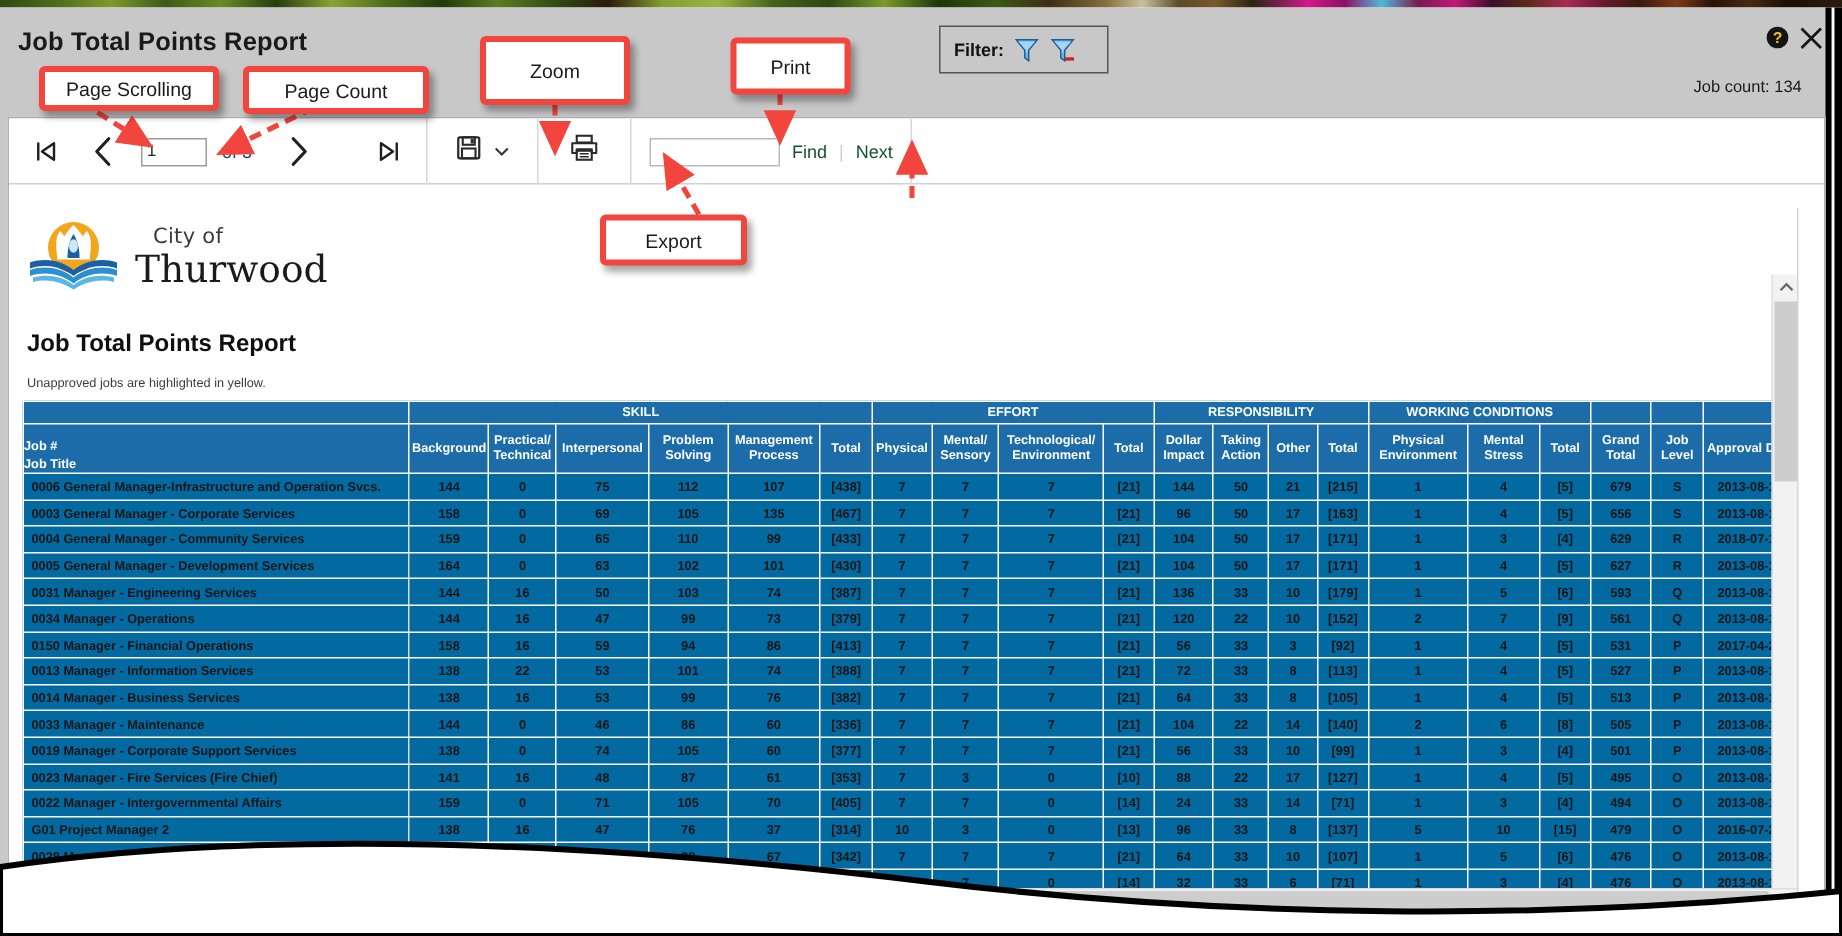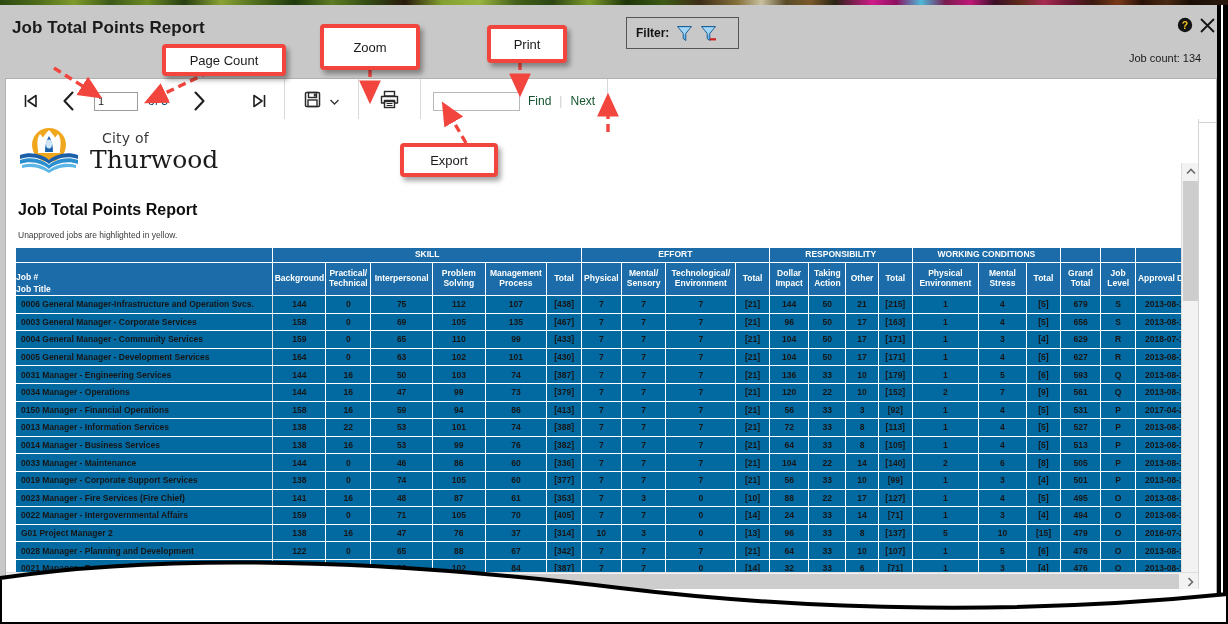--- a/index.html
+++ b/index.html
@@ -129,21 +129,21 @@
   .search-input {
     width: 87px; height: 19px;
     border: 1px solid #b9b9b9; background: #fff;
   }
   .find-lbl { font-size: 12px; color: #14532d; }
   .pipe { color: #cccccc; font-size: 12px; }
   .tb-rest { flex: 1; height: 44px; }
 
   
   .report-body {
-    position: absolute; left: 0; top: 40px;
+    position: absolute; left: 0; top: 60px;
     width: 1193px; height: 470px;
     background: #ffffff;
     overflow: hidden;
     border-right: 1px solid #d5d5d5;
   }
   .logo-row { position: absolute; left: 12px; top: 6px; display: flex; align-items: center; }
   .logo-mark { width: 62px; height: 52px; }
   .logo-text { margin-left: 10px; }
   .logo-cityof {
     font-family: "DejaVu Sans", sans-serif;
@@ -896,18 +896,19 @@
       </marker>
     </defs>
     <path d="M54 68 L92 92" stroke="#f2453d" stroke-width="3.4" fill="none" stroke-dasharray="8,5" marker-end="url(#ah)"></path>
     <path d="M209 72 L155 98" stroke="#f2453d" stroke-width="3.4" fill="none" stroke-dasharray="8,5" marker-end="url(#ah)"></path>
     <path d="M370 69 L370 92" stroke="#f2453d" stroke-width="3.4" fill="none" stroke-dasharray="8,5" marker-end="url(#ah)"></path>
     <path d="M520 62 L520 85" stroke="#f2453d" stroke-width="3.4" fill="none" stroke-dasharray="8,5" marker-end="url(#ah)"></path>
     <path d="M466 143 L448 112" stroke="#f2453d" stroke-width="3.4" fill="none" stroke-dasharray="8,5" marker-end="url(#ah)"></path>
     <path d="M608 132 L608 105" stroke="#f2453d" stroke-width="3.4" fill="none" stroke-dasharray="8,5" marker-end="url(#ah)"></path>
   </svg>
 
+  <div class="callout" style="left:26px;  top:44px; width:120px; height:30px;">Page Scrolling</div>
   <div class="callout" style="left:162px; top:44px; width:124px; height:32px;">Page Count</div>
   <div class="callout" style="left:320px; top:24px; width:100px; height:46px;">Zoom</div>
   <div class="callout" style="left:487px; top:25px; width:80px; height:38px;">Print</div>
   <div class="callout" style="left:400px; top:143px; width:98px; height:34px;">Export</div>
 
 </div>
 
 </body></html>

